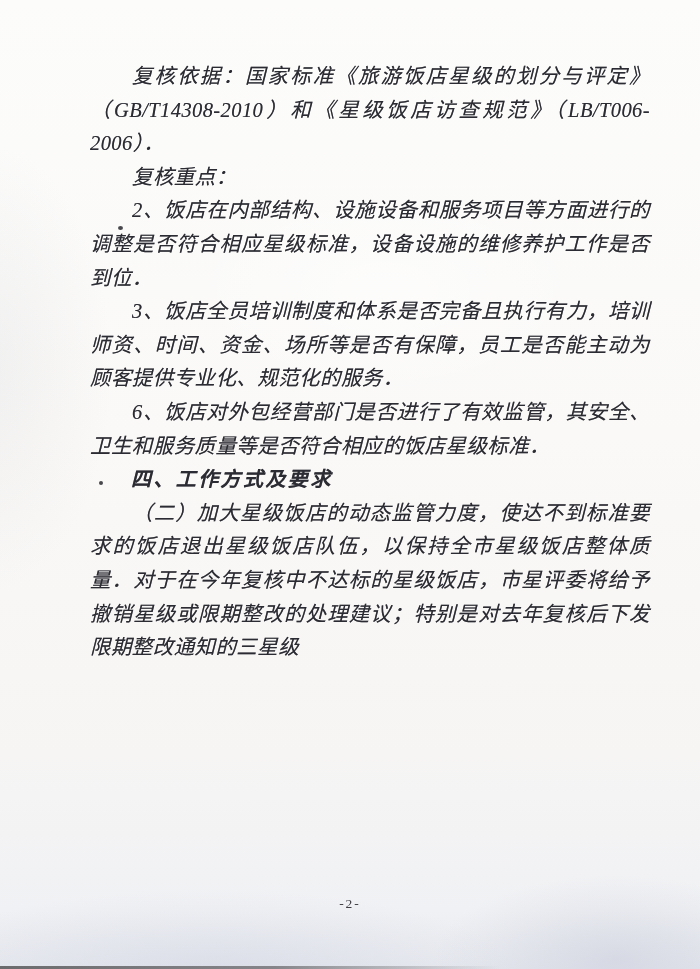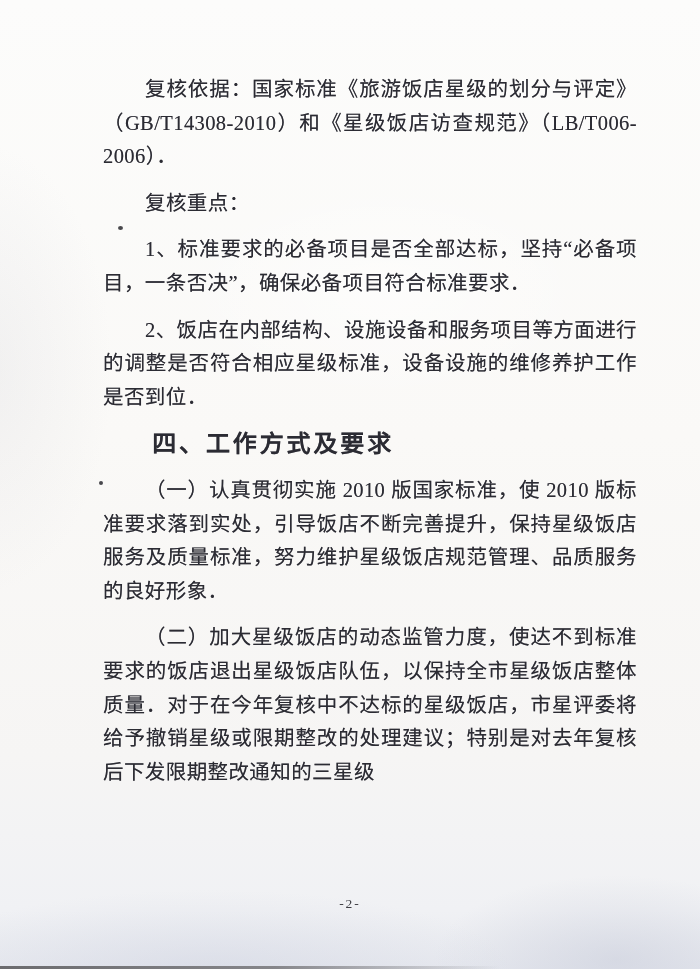--- a/index.html
+++ b/index.html
@@ -39,28 +39,29 @@
     left: 90px;
     top: 60px;
     width: 560px;
     color: #2b2b33;
     font-size: 20.5px;
     line-height: 33.6px;
     text-align: justify;
     letter-spacing: 0.02em;
   }
   .content p {
-    margin: 13px;
+    margin: 0;
     text-indent: 2.05em;
     text-shadow: 0 0 0.5px rgba(45,45,55,0.55);
+    font-style: italic;
   }
   .content p.heading {
     font-family: "Liberation Sans", "DejaVu Sans", sans-serif;
     font-weight: 700;
-    font-size: 24px;
+    font-size: 20px;
     letter-spacing: 0.12em;
   }
   .page-number {
     position: absolute;
     top: 896px;
     left: 0;
     width: 700px;
     text-align: center;
     font-size: 13.5px;
     letter-spacing: 2px;
@@ -76,24 +77,24 @@
   .speck.s2 { left: 99px;  top: 481px; width: 4px; height: 4px; }
 </style>
 </head>
 <body>
 
 <div class="paper"></div>
 
 <div class="content">
   <p>复核依据：国家标准《旅游饭店星级的划分与评定》（GB/T14308-2010）和《星级饭店访查规范》（LB/T006-2006）．</p>
   <p>复核重点：</p>
-  <p>1、标准要求的必备项目是否全部达标，坚持“必备项目，一条否决”，确保必备项目符合标准要求．</p>
   <p>2、饭店在内部结构、设施设备和服务项目等方面进行的调整是否符合相应星级标准，设备设施的维修养护工作是否到位．</p>
+  <p>3、饭店全员培训制度和体系是否完备且执行有力，培训师资、时间、资金、场所等是否有保障，员工是否能主动为顾客提供专业化、规范化的服务．</p>
+  <p>6、饭店对外包经营部门是否进行了有效监管，其安全、卫生和服务质量等是否符合相应的饭店星级标准．</p>
   <p class="heading">四、工作方式及要求</p>
-  <p>（一）认真贯彻实施 2010 版国家标准，使 2010 版标准要求落到实处，引导饭店不断完善提升，保持星级饭店服务及质量标准，努力维护星级饭店规范管理、品质服务的良好形象．</p>
   <p>（二）加大星级饭店的动态监管力度，使达不到标准要求的饭店退出星级饭店队伍，以保持全市星级饭店整体质量．对于在今年复核中不达标的星级饭店，市星评委将给予撤销星级或限期整改的处理建议；特别是对去年复核后下发限期整改通知的三星级</p>
 </div>
 
 <div class="page-number">-2-</div>
 
 <div class="speck s1"></div>
 <div class="speck s2"></div>
 
 <div class="scan-edge-bottom"></div>
 

